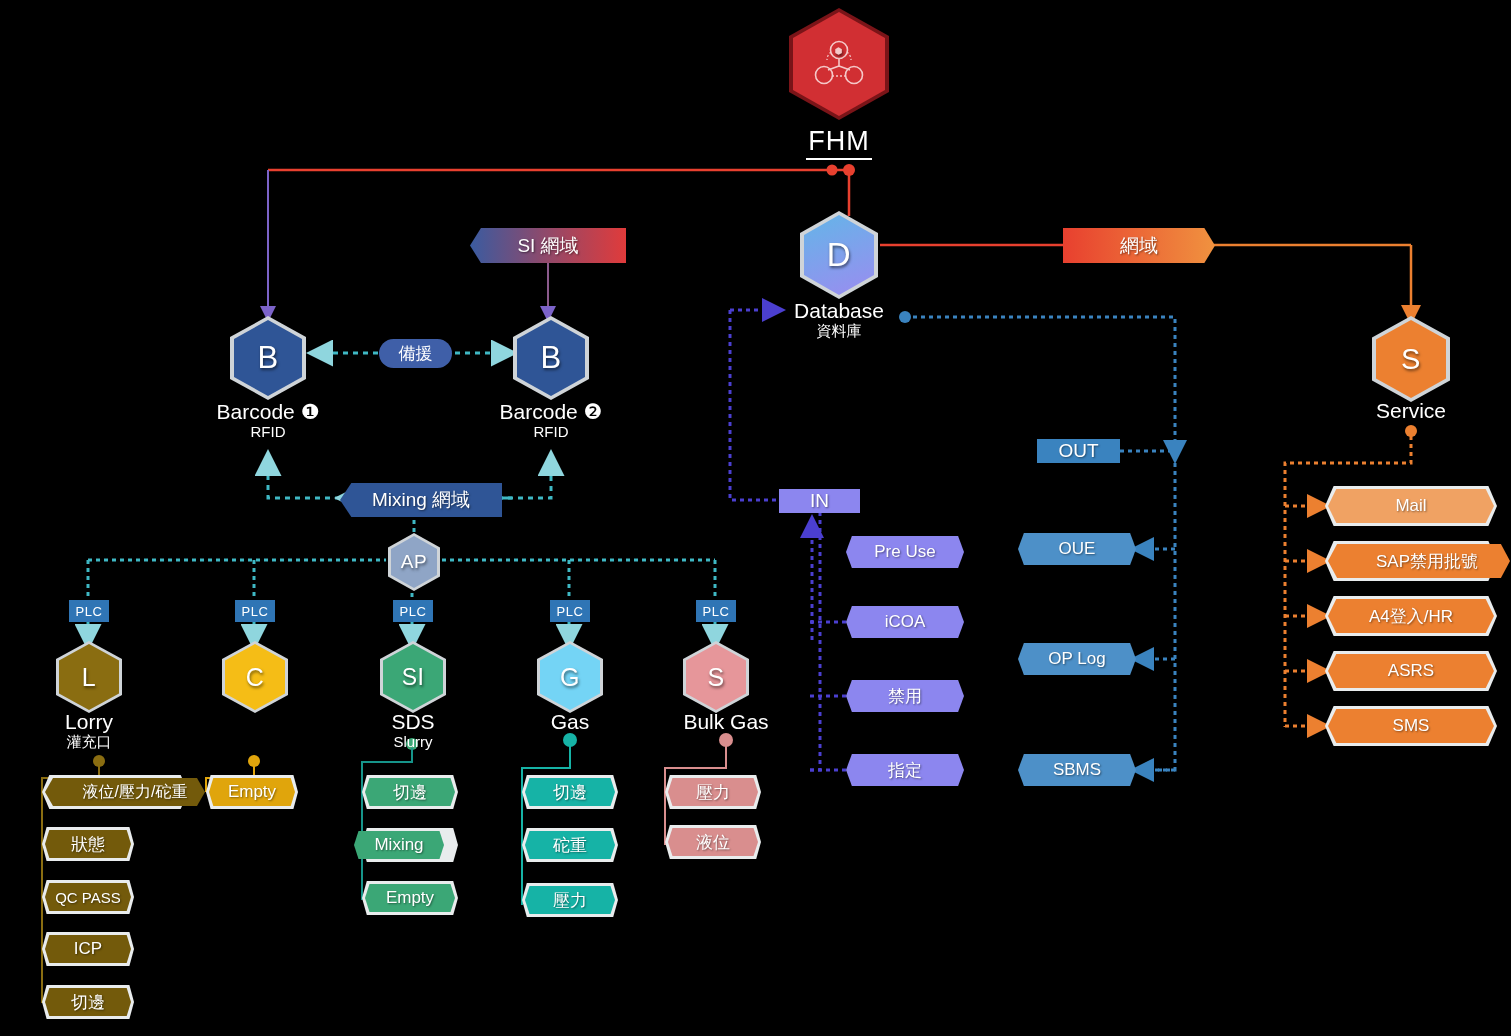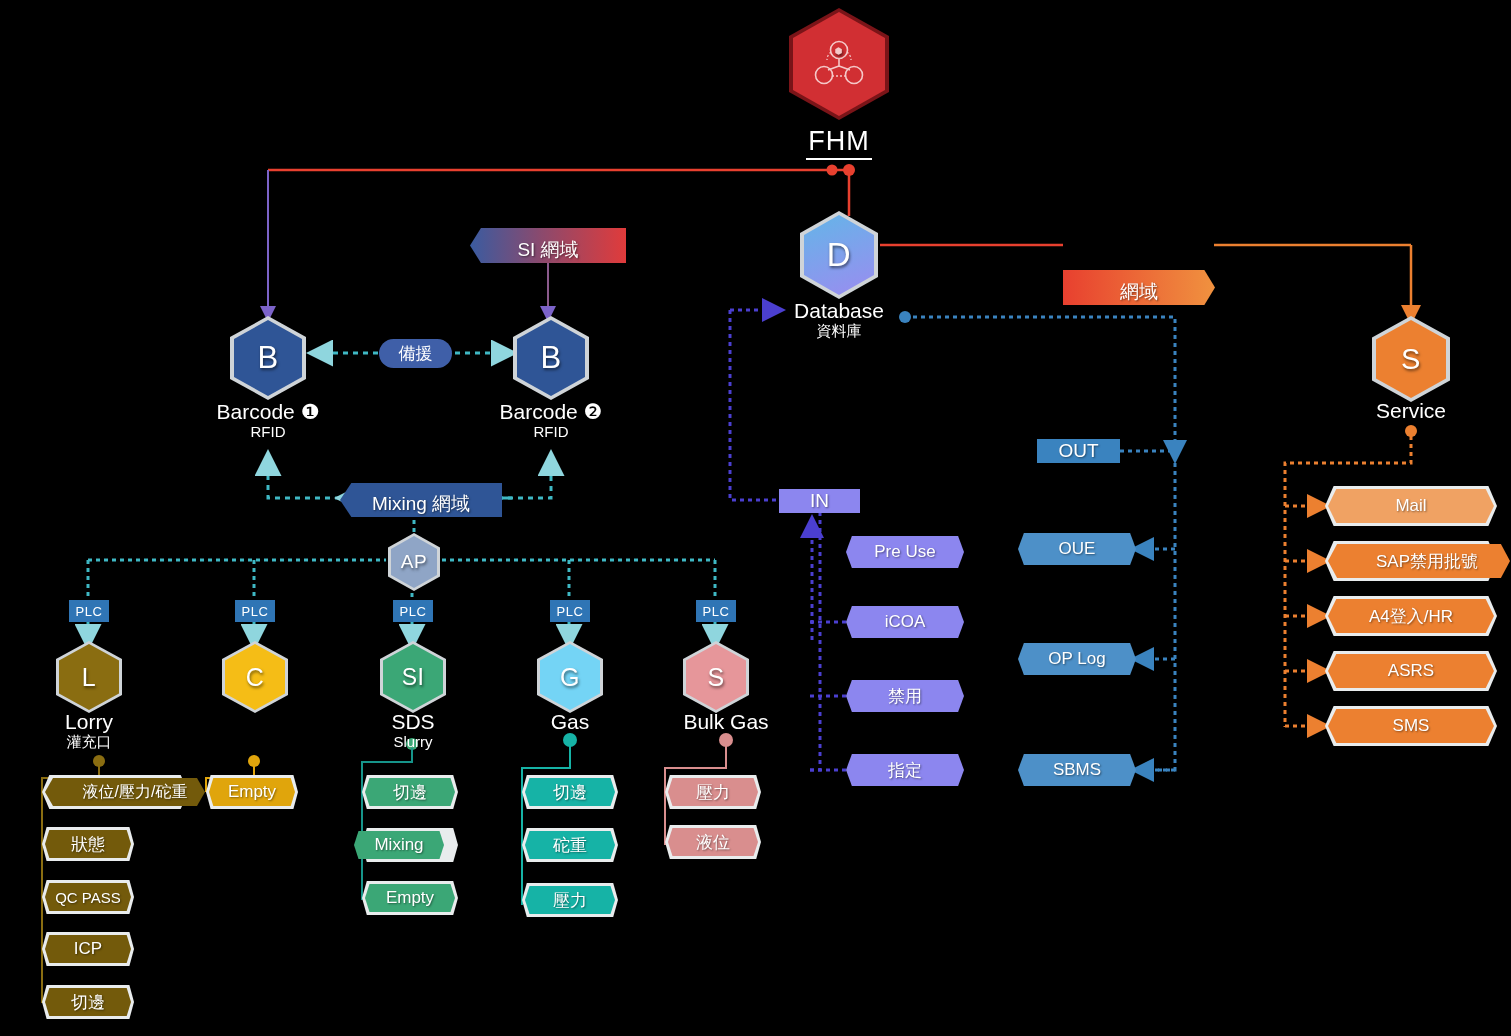--- a/index.html
+++ b/index.html
@@ -12,21 +12,21 @@
   .hex{position:absolute;display:flex;align-items:center;justify-content:center;
        clip-path:polygon(50% 0%,100% 25%,100% 75%,50% 100%,0% 75%,0% 25%);
        color:#fff;font-weight:400;letter-spacing:.5px;text-shadow:1px 2px 3px rgba(0,0,0,.55);}
   .hexframe{position:absolute;clip-path:polygon(50% 0%,100% 25%,100% 75%,50% 100%,0% 75%,0% 25%);
        background:#cfd4d8;}
   .node-label{position:absolute;text-align:center;line-height:1.12;white-space:nowrap;}
   .node-label .l1{font-size:21px;}
   .node-label .l2{font-size:15px;}
 
   
-  .banner{position:absolute;display:flex;align-items:flex-end;justify-content:center;
+  .banner{position:absolute;display:flex;align-items:center;justify-content:center;
           font-size:19px;color:#fff;text-shadow:1px 1px 2px rgba(0,0,0,.5);}
   .banner.left{clip-path:polygon(0% 50%,7% 0%,100% 0%,100% 100%,7% 100%);}
   .banner.right{clip-path:polygon(0% 0%,93% 0%,100% 50%,93% 100%,0% 100%);}
 
   .pill{position:absolute;display:flex;align-items:center;justify-content:center;
         border-radius:16px;font-size:17px;color:#fff;}
 
   .plc{position:absolute;display:flex;align-items:center;justify-content:center;
        background:#2f75b5;color:#fff;font-size:13px;letter-spacing:.5px;}
 
@@ -169,21 +169,21 @@
       <text x="28" y="18" font-size="9" fill="#f5c8c8" text-anchor="middle">⬢</text>
     </svg>
   </div>
   <div class="fhm-title" style="left:789px;top:126px;width:100px;">FHM</div>
   <div class="fhm-underline" style="left:806px;top:158px;width:66px;"></div>
 
   <div class="banner left" style="left:470px;top:228px;width:156px;height:35px;background:linear-gradient(90deg,#3a5ba0 0%,#8a4a6e 45%,#e03b3b 100%);">
     <span>SI 網域</span>
   </div>
 
-  <div class="banner right" style="left:1063px;top:228px;width:152px;height:35px;background:linear-gradient(90deg,#e8402f 0%,#f0923f 100%);margin-top:42px;">
+  <div class="banner right" style="left:1063px;top:228px;width:152px;height:35px;background:linear-gradient(90deg,#e8402f 0%,#f0923f 100%);">
     <span>網域</span>
   </div>
 
   <div class="hexframe" style="left:230px;top:316px;width:76px;height:84px;"></div>
   <div class="hex" style="left:234px;top:320px;width:68px;height:76px;background:#2f5596;font-size:31px;">
     <span>B</span>
   </div>
   <div class="node-label" style="left:188px;top:400px;width:160px;">
     <div class="l1">Barcode ❶</div>
     <div class="l2">RFID</div>

